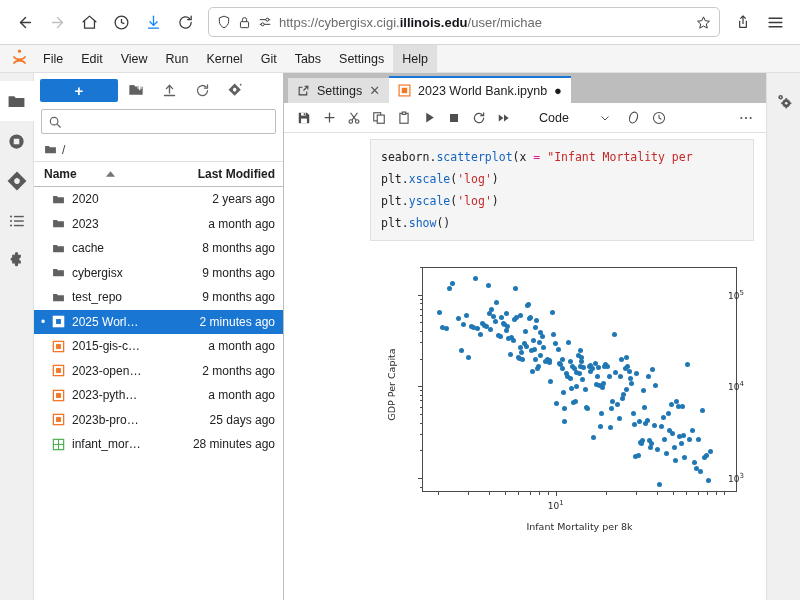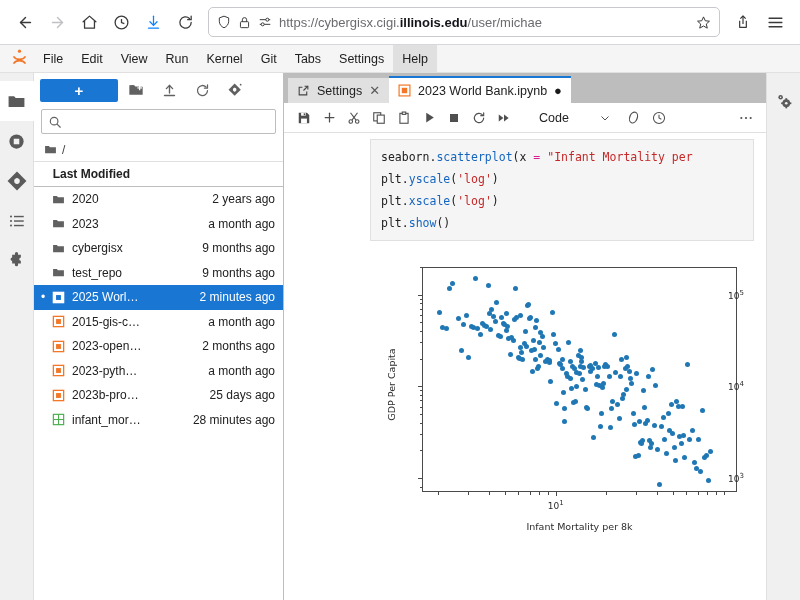--- a/index.html
+++ b/index.html
@@ -517,20 +517,28 @@
     <div id="breadcrumb">
       <span style="display:flex">
         <svg width="13" height="13" viewBox="0 0 24 24" fill="#616161">
             <path d="M2 5.5h7l2 2.2h11V19H2z"></path>
           </svg>
       </span>
       <span>/</span>
     </div>
 
     <div id="fb-header">
+      <div class="col-name">
+        <span>Name</span>
+        <span style="display:flex;color:#757575">
+          <svg width="11" height="8" viewBox="0 0 12 8">
+              <polygon points="6,1 11,7 1,7" fill="#757575"></polygon>
+            </svg>
+        </span>
+      </div>
       <div class="col-mod">Last Modified</div>
     </div>
 
     <div id="fb-list">
         <div class="fb-row">
           <span class="fb-dot"></span>
           <span class="fb-ic">
             <svg width="13" height="13" viewBox="0 0 24 24" fill="#616161">
               <path d="M2 5.5h7l2 2.2h11V19H2z"></path>
             </svg>
@@ -540,20 +548,30 @@
         </div>
         <div class="fb-row">
           <span class="fb-dot"></span>
           <span class="fb-ic">
             <svg width="13" height="13" viewBox="0 0 24 24" fill="#616161">
               <path d="M2 5.5h7l2 2.2h11V19H2z"></path>
             </svg>
           </span>
           <span class="fb-nm">2023</span>
           <span class="fb-md">a month ago</span>
+        </div>
+        <div class="fb-row">
+          <span class="fb-dot"></span>
+          <span class="fb-ic">
+            <svg width="13" height="13" viewBox="0 0 24 24" fill="#616161">
+              <path d="M2 5.5h7l2 2.2h11V19H2z"></path>
+            </svg>
+          </span>
+          <span class="fb-nm">cache</span>
+          <span class="fb-md">8 months ago</span>
         </div>
         <div class="fb-row">
           <span class="fb-dot"></span>
           <span class="fb-ic">
             <svg width="13" height="13" viewBox="0 0 24 24" fill="#616161">
               <path d="M2 5.5h7l2 2.2h11V19H2z"></path>
             </svg>
           </span>
           <span class="fb-nm">cybergisx</span>
           <span class="fb-md">9 months ago</span>
@@ -746,22 +764,22 @@
             <circle cx="12" cy="12" r="1.6"></circle>
             <circle cx="19" cy="12" r="1.6"></circle>
           </svg>
       </div>
     </div>
 
     <div id="nb-scroll">
       <div id="nb-content">
         <div class="cell-input" id="code-cell">
             <div><span>seaborn.</span><span class="tok-fn">scatterplot</span><span>(x </span><span class="tok-op">=</span><span> </span><span class="tok-str">"Infant Mortality per</span></div>
+            <div><span>plt.</span><span class="tok-fn">xscale</span><span>(</span><span class="tok-str">'log'</span><span>)</span></div>
             <div><span>plt.</span><span class="tok-fn">yscale</span><span>(</span><span class="tok-str">'log'</span><span>)</span></div>
-            <div><span>plt.</span><span class="tok-fn">xscale</span><span>(</span><span class="tok-str">'log'</span><span>)</span></div>
             <div><span>plt.</span><span class="tok-fn">show</span><span>()</span></div>
           </div>
         <div class="cell-output">
           <div id="chart-box">
             <div id="plot-area">
                 <div class="pt" style="left: 16.2804px; top: 44.1113px; width: 5px; height: 5px; background: rgb(31, 119, 180);"></div>
                 <div class="pt" style="left: 19.84px; top: 59.3497px; width: 5px; height: 5px; background: rgb(31, 119, 180);"></div>
                 <div class="pt" style="left: 23.2341px; top: 60.2439px; width: 5px; height: 5px; background: rgb(31, 119, 180);"></div>
                 <div class="pt" style="left: 26.4773px; top: 20.3247px; width: 5px; height: 5px; background: rgb(31, 119, 180);"></div>
                 <div class="pt" style="left: 29.5824px; top: 15.6383px; width: 5px; height: 5px; background: rgb(31, 119, 180);"></div>

